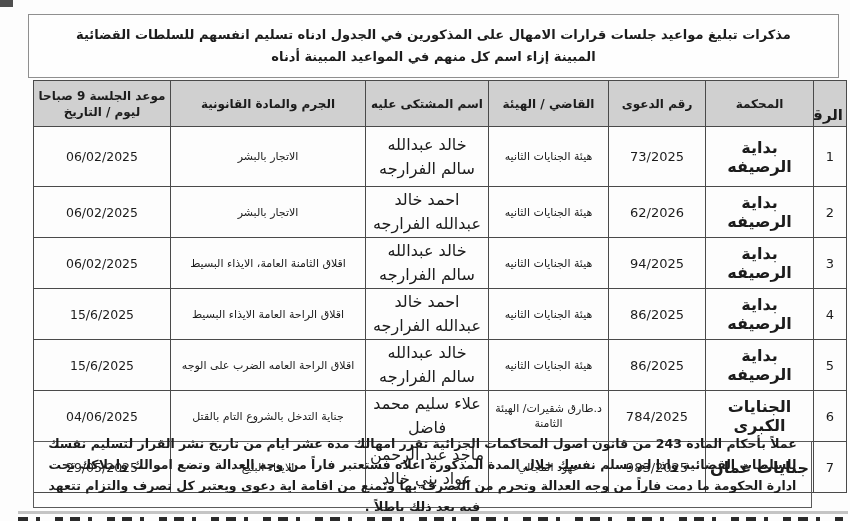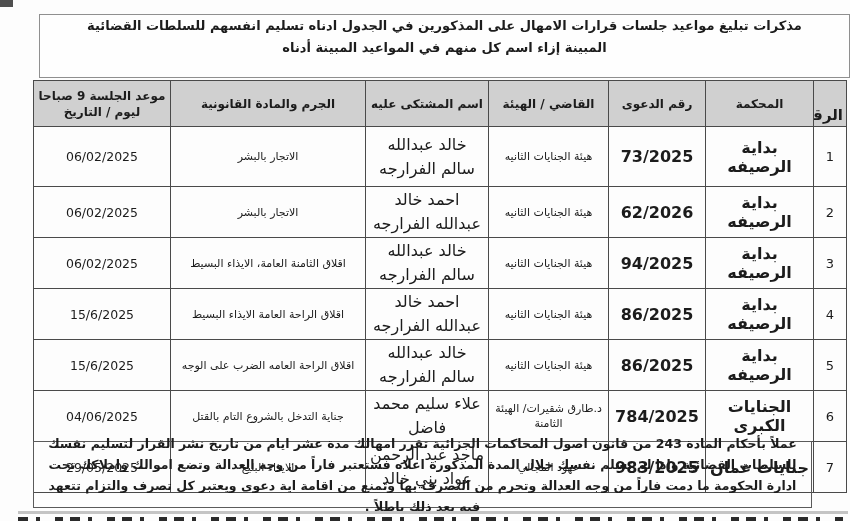--- a/index.html
+++ b/index.html
@@ -6,23 +6,23 @@
   .page{
     position:relative;width:850px;height:521px;background:#fdfdfd;
     font-family:"DejaVu Sans",sans-serif;color:#1c1c1c;overflow:hidden;
     direction:rtl;
   }
   
   .corner-mark{position:absolute;left:0;top:0;width:13px;height:7px;background:#4f4f4f;}
 
   
   .title-box{
-    position:absolute;left:39px;top:14px;width:811px;height:64px;
+    position:absolute;left:28px;top:14px;width:811px;height:64px;
     border:1px solid #8f8f8f;background:#fefefe;
-    display:flex;justify-content:center;
+    display:flex;align-items:center;justify-content:center;
     padding:0 28px;box-sizing:border-box;
     font-weight:bold;font-size:13px;line-height:22px;text-align:center;
   }
 
   
   table.sched{
     position:absolute;left:33px;top:80px;width:813px;
     border-collapse:collapse;table-layout:fixed;direction:rtl;
   }
   table.sched th,table.sched td{
@@ -35,21 +35,21 @@
   table.sched thead th.h-num{vertical-align:bottom;font-size:15px;padding-bottom:3px;}
   tbody tr:nth-child(1){height:60px;}
   tbody tr:nth-child(2){height:44px;}
   tbody tr:nth-child(3){height:41px;}
   tbody tr:nth-child(4){height:42px;}
   tbody tr:nth-child(5){height:42px;}
   tbody tr:nth-child(6){height:41px;}
   tbody tr:nth-child(7){height:42px;}
   td.c-num{font-size:13px;}
   td.c-court{font-weight:bold;font-size:16px;}
-  td.c-case{font-weight:bold;font-size:16px;direction:ltr;}
+  td.c-case{font-weight:normal;font-size:13px;direction:ltr;}
   td.c-judge{font-size:11px;line-height:15px;}
   td.c-def{font-size:16px;line-height:24px;}
   td.c-crime{font-size:11px;line-height:15px;}
   td.c-date{font-size:12.5px;direction:ltr;}
 
   
   .footer-box{
     position:absolute;left:33px;top:441px;width:779px;height:67px;
     border:1px solid #5a5a5a;box-sizing:border-box;
     display:flex;align-items:center;justify-content:center;

